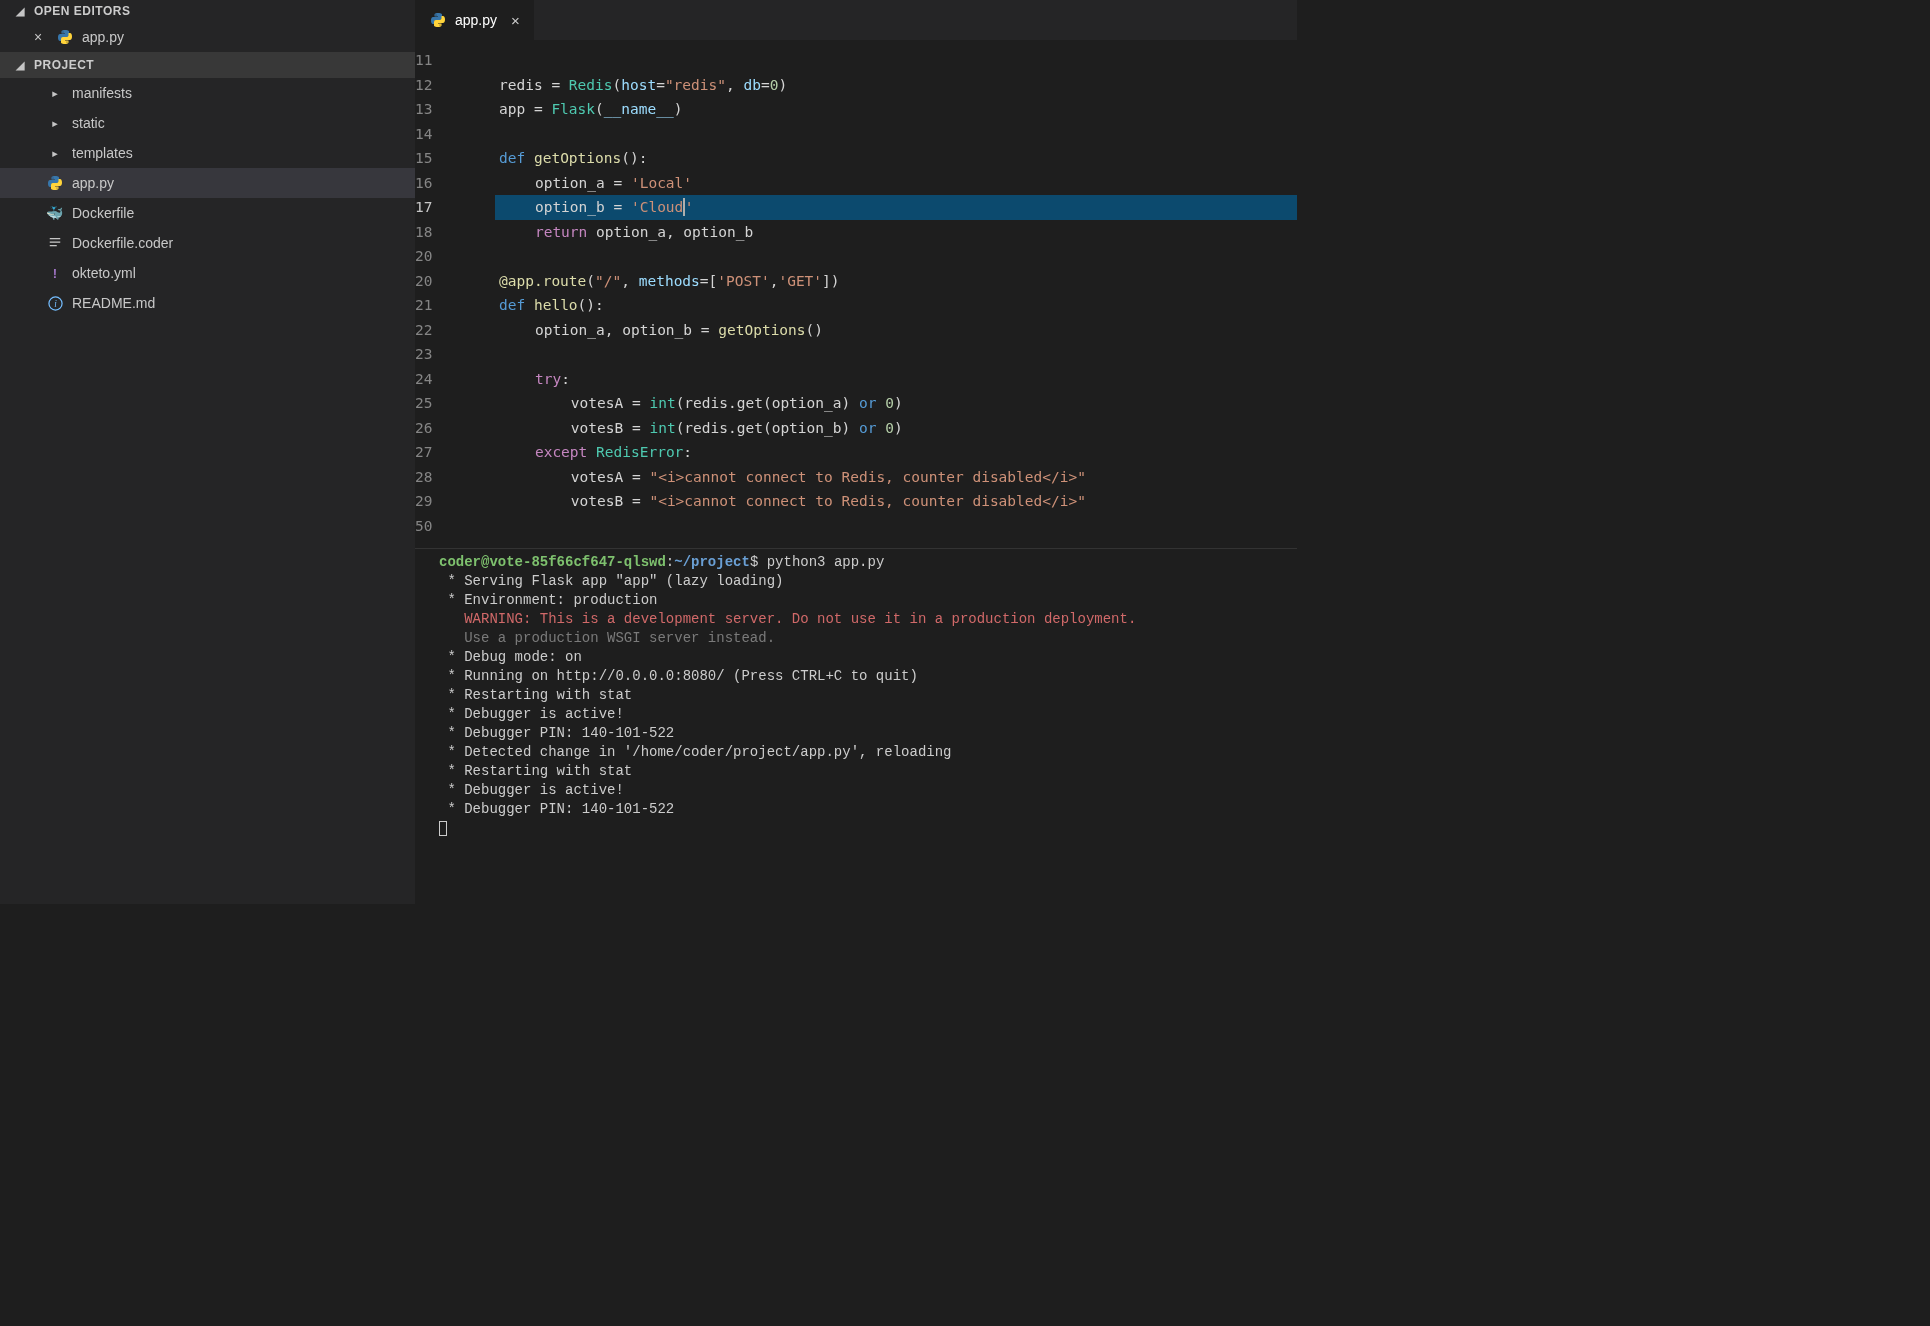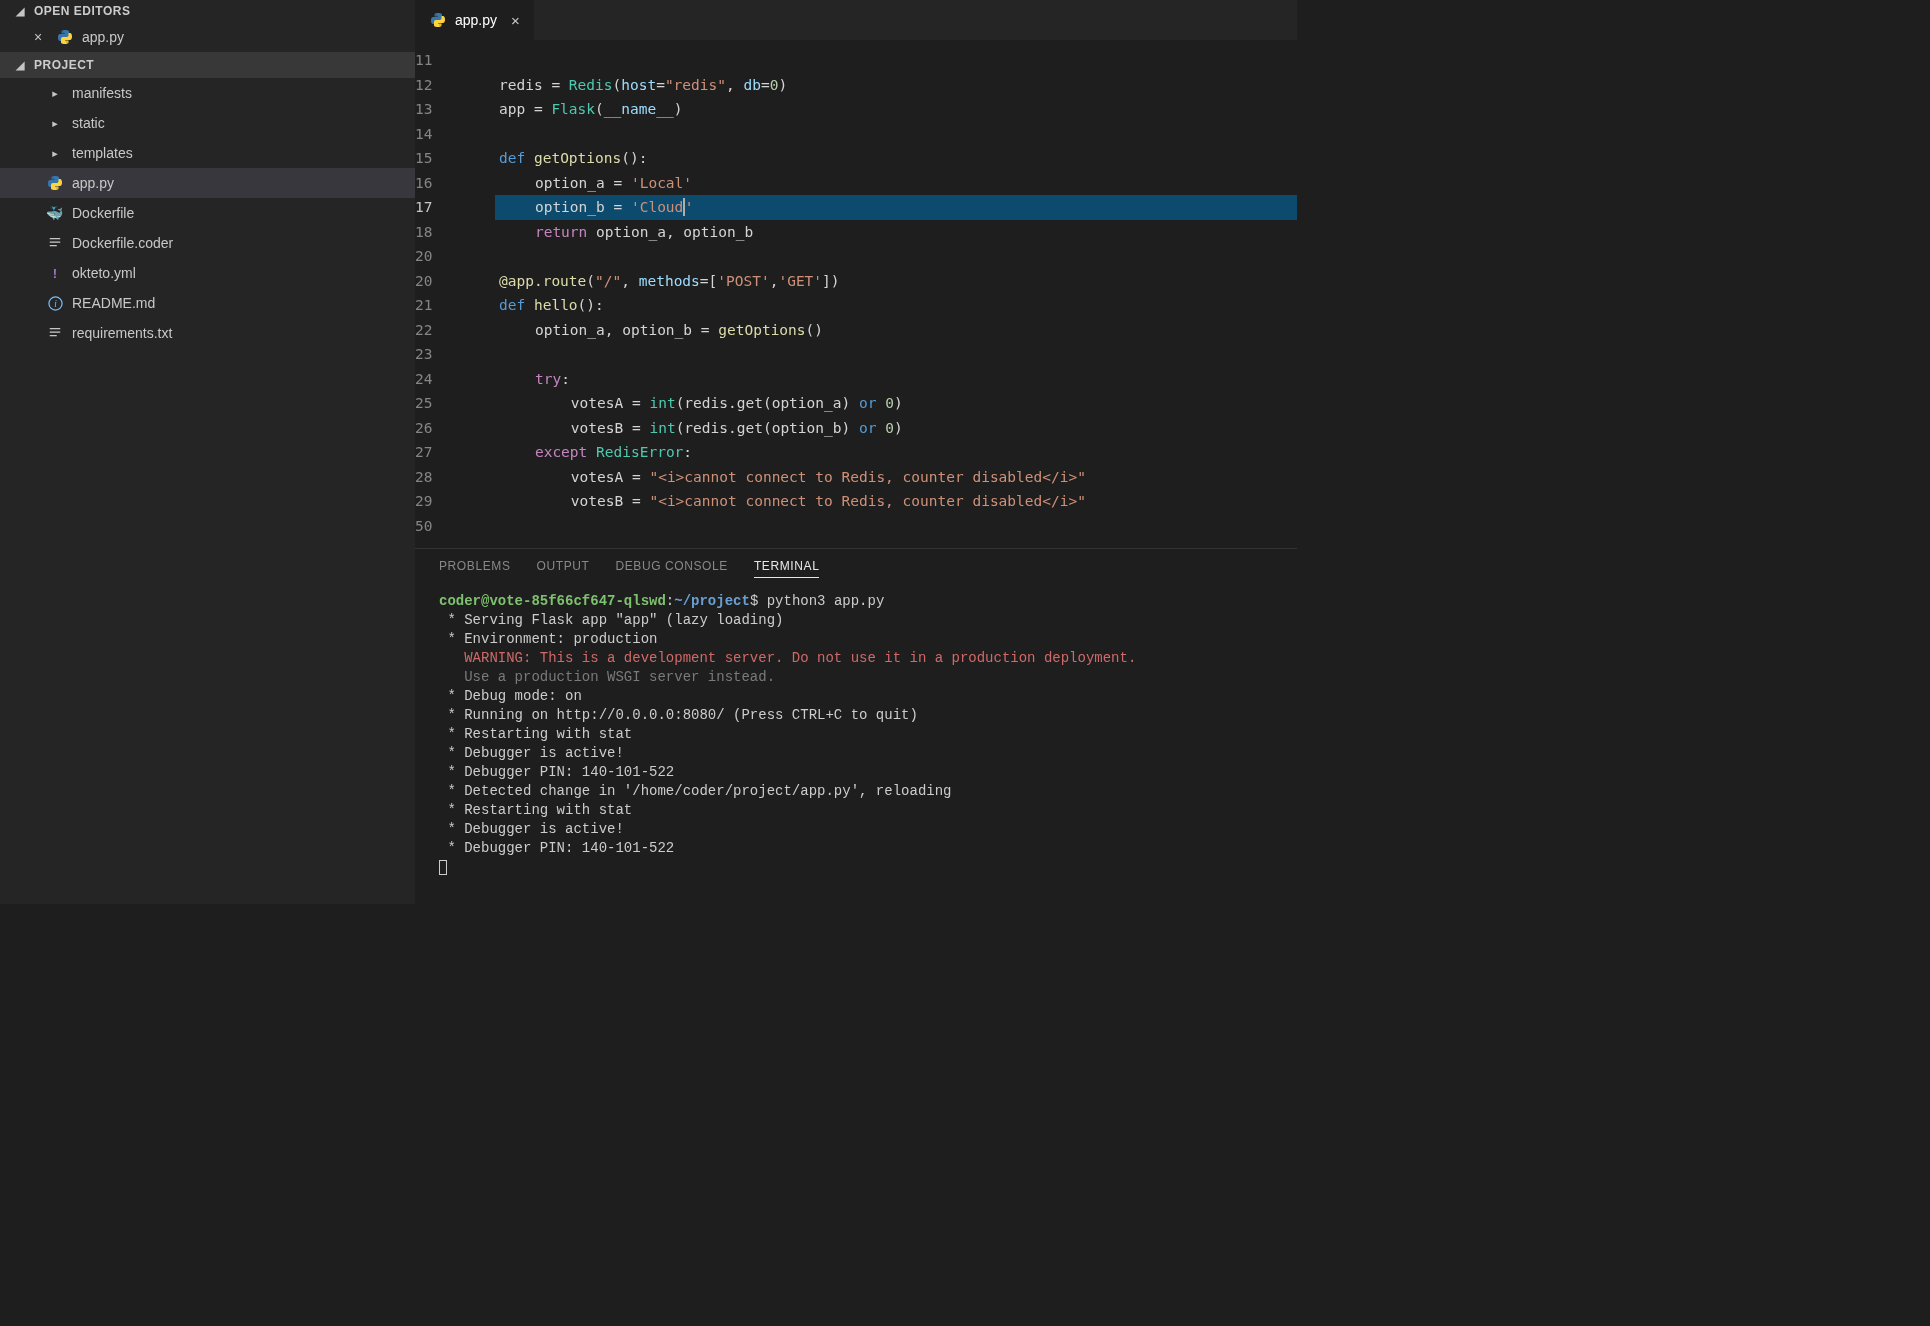--- a/index.html
+++ b/index.html
@@ -223,30 +223,20 @@
           <span class="label">okteto.yml</span>
         </div>
         <div class="tree-row indent">
           <span class="icon info-icon">
             <svg width="15" height="15" viewBox="0 0 16 16">
               <circle cx="8" cy="8" r="7" fill="none" stroke="#75beff" stroke-width="1.3"></circle>
               <text x="8" y="12" text-anchor="middle" font-size="10" fill="#75beff" font-family="serif" font-style="italic">i</text>
             </svg>
           </span>
           <span class="label">README.md</span>
-        </div>
-        <div class="tree-row indent">
-          <span class="icon file-icon">
-            <svg width="14" height="14" viewBox="0 0 16 16" fill="none" stroke="#c5c5c5" stroke-width="1.5">
-              <line x1="2" y1="3" x2="14" y2="3"></line>
-              <line x1="2" y1="7" x2="14" y2="7"></line>
-              <line x1="2" y1="11" x2="10" y2="11"></line>
-            </svg>
-          </span>
-          <span class="label">requirements.txt</span>
         </div>
       </div>
   </div>
 
   <div class="main">
     <div class="tabbar" id="tabbar">
         <div class="tab">
           <span class="icon py-icon">
             <svg width="16" height="16" viewBox="0 0 32 32">
               <path fill="#3776ab" d="M16 2c-7 0-7 3-7 3v4h7v1H6s-4 0-4 7 4 7 4 7h3v-4s0-4 4-4h7s4 0 4-4V5s0-3-8-3zm-4 3a1 1 0 110 2 1 1 0 010-2z"></path>
@@ -278,26 +268,20 @@
           <div class="ln">26</div>
           <div class="ln">27</div>
           <div class="ln">28</div>
           <div class="ln">29</div>
           <div class="ln">50</div>
         </div>
       <div class="code" id="code"><div class="line">&nbsp;</div><div class="line">redis = <span class="cls">Redis</span>(<span class="var">host</span>=<span class="str">"redis"</span>, <span class="var">db</span>=<span class="num">0</span>)</div><div class="line">app = <span class="cls">Flask</span>(<span class="var">__name__</span>)</div><div class="line">&nbsp;</div><div class="line"><span class="kw">def</span> <span class="fn">getOptions</span>():</div><div class="line"><span class="indent-guide"></span>    option_a = <span class="str">'Local'</span></div><div class="line hl"><span class="indent-guide"></span>    option_b = <span class="str">'Cloud<span class="cursor"></span>'</span></div><div class="line"><span class="indent-guide"></span>    <span class="bl">return</span> option_a, option_b</div><div class="line">&nbsp;</div><div class="line"><span class="dec">@app.route</span>(<span class="str">"/"</span>, <span class="var">methods</span>=[<span class="str">'POST'</span>,<span class="str">'GET'</span>])</div><div class="line"><span class="kw">def</span> <span class="fn">hello</span>():</div><div class="line"><span class="indent-guide"></span>    option_a, option_b = <span class="fn">getOptions</span>()</div><div class="line"><span class="indent-guide"></span></div><div class="line"><span class="indent-guide"></span>    <span class="bl">try</span>:</div><div class="line"><span class="indent-guide"></span>    <span class="indent-guide"></span>    votesA = <span class="cls">int</span>(redis.get(option_a) <span class="kw">or</span> <span class="num">0</span>)</div><div class="line"><span class="indent-guide"></span>    <span class="indent-guide"></span>    votesB = <span class="cls">int</span>(redis.get(option_b) <span class="kw">or</span> <span class="num">0</span>)</div><div class="line"><span class="indent-guide"></span>    <span class="bl">except</span> <span class="cls">RedisError</span>:</div><div class="line"><span class="indent-guide"></span>    <span class="indent-guide"></span>    votesA = <span class="str">"&lt;i&gt;cannot connect to Redis, counter disabled&lt;/i&gt;"</span></div><div class="line"><span class="indent-guide"></span>    <span class="indent-guide"></span>    votesB = <span class="str">"&lt;i&gt;cannot connect to Redis, counter disabled&lt;/i&gt;"</span></div><div class="line">&nbsp;</div></div>
     </div>
 
     <div class="panel">
-      <div class="panel-tabs" id="panel-tabs">
-          <div class="panel-tab">PROBLEMS</div>
-          <div class="panel-tab">OUTPUT</div>
-          <div class="panel-tab">DEBUG CONSOLE</div>
-          <div class="panel-tab active">TERMINAL</div>
-        </div>
       <div class="term" id="term"><span class="prompt-user">coder@vote-85f66cf647-qlswd</span><span>:</span><span class="prompt-path">~/project</span><span>$ </span>python3 app.py
  * Serving Flask app "app" (lazy loading)
  * Environment: production
 <span class="warn">   WARNING: This is a development server. Do not use it in a production deployment.</span>
 <span class="dim">   Use a production WSGI server instead.</span>
  * Debug mode: on
  * Running on http://0.0.0.0:8080/ (Press CTRL+C to quit)
  * Restarting with stat
  * Debugger is active!
  * Debugger PIN: 140-101-522

